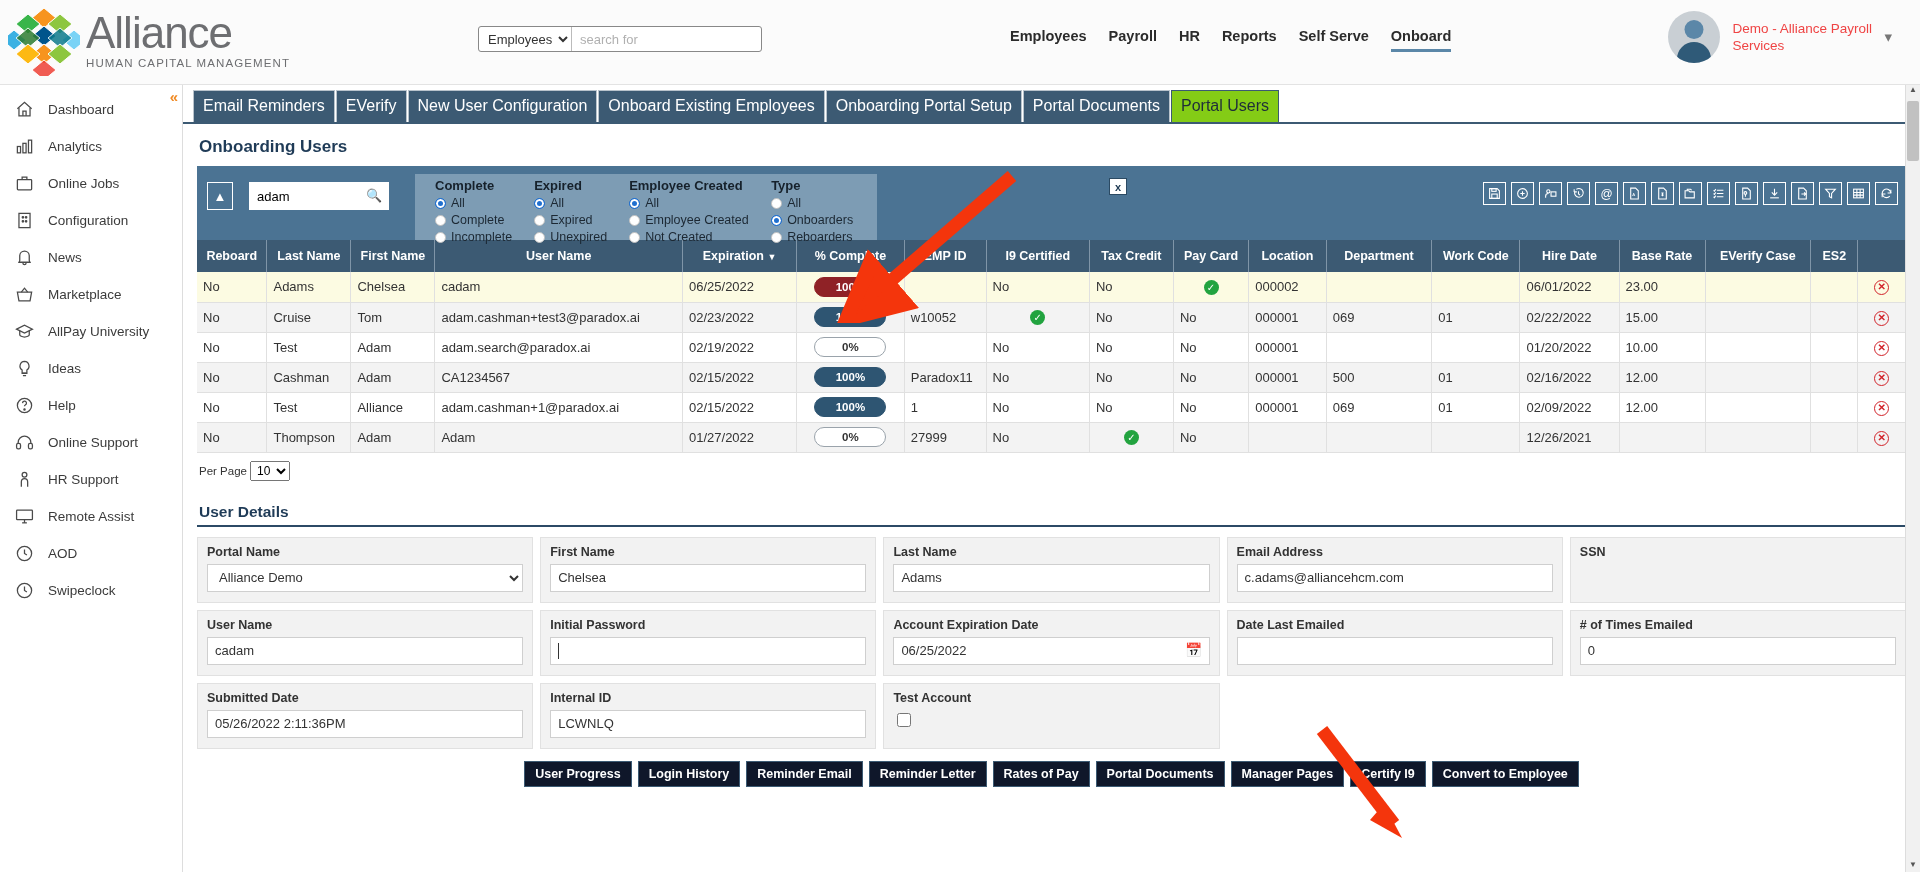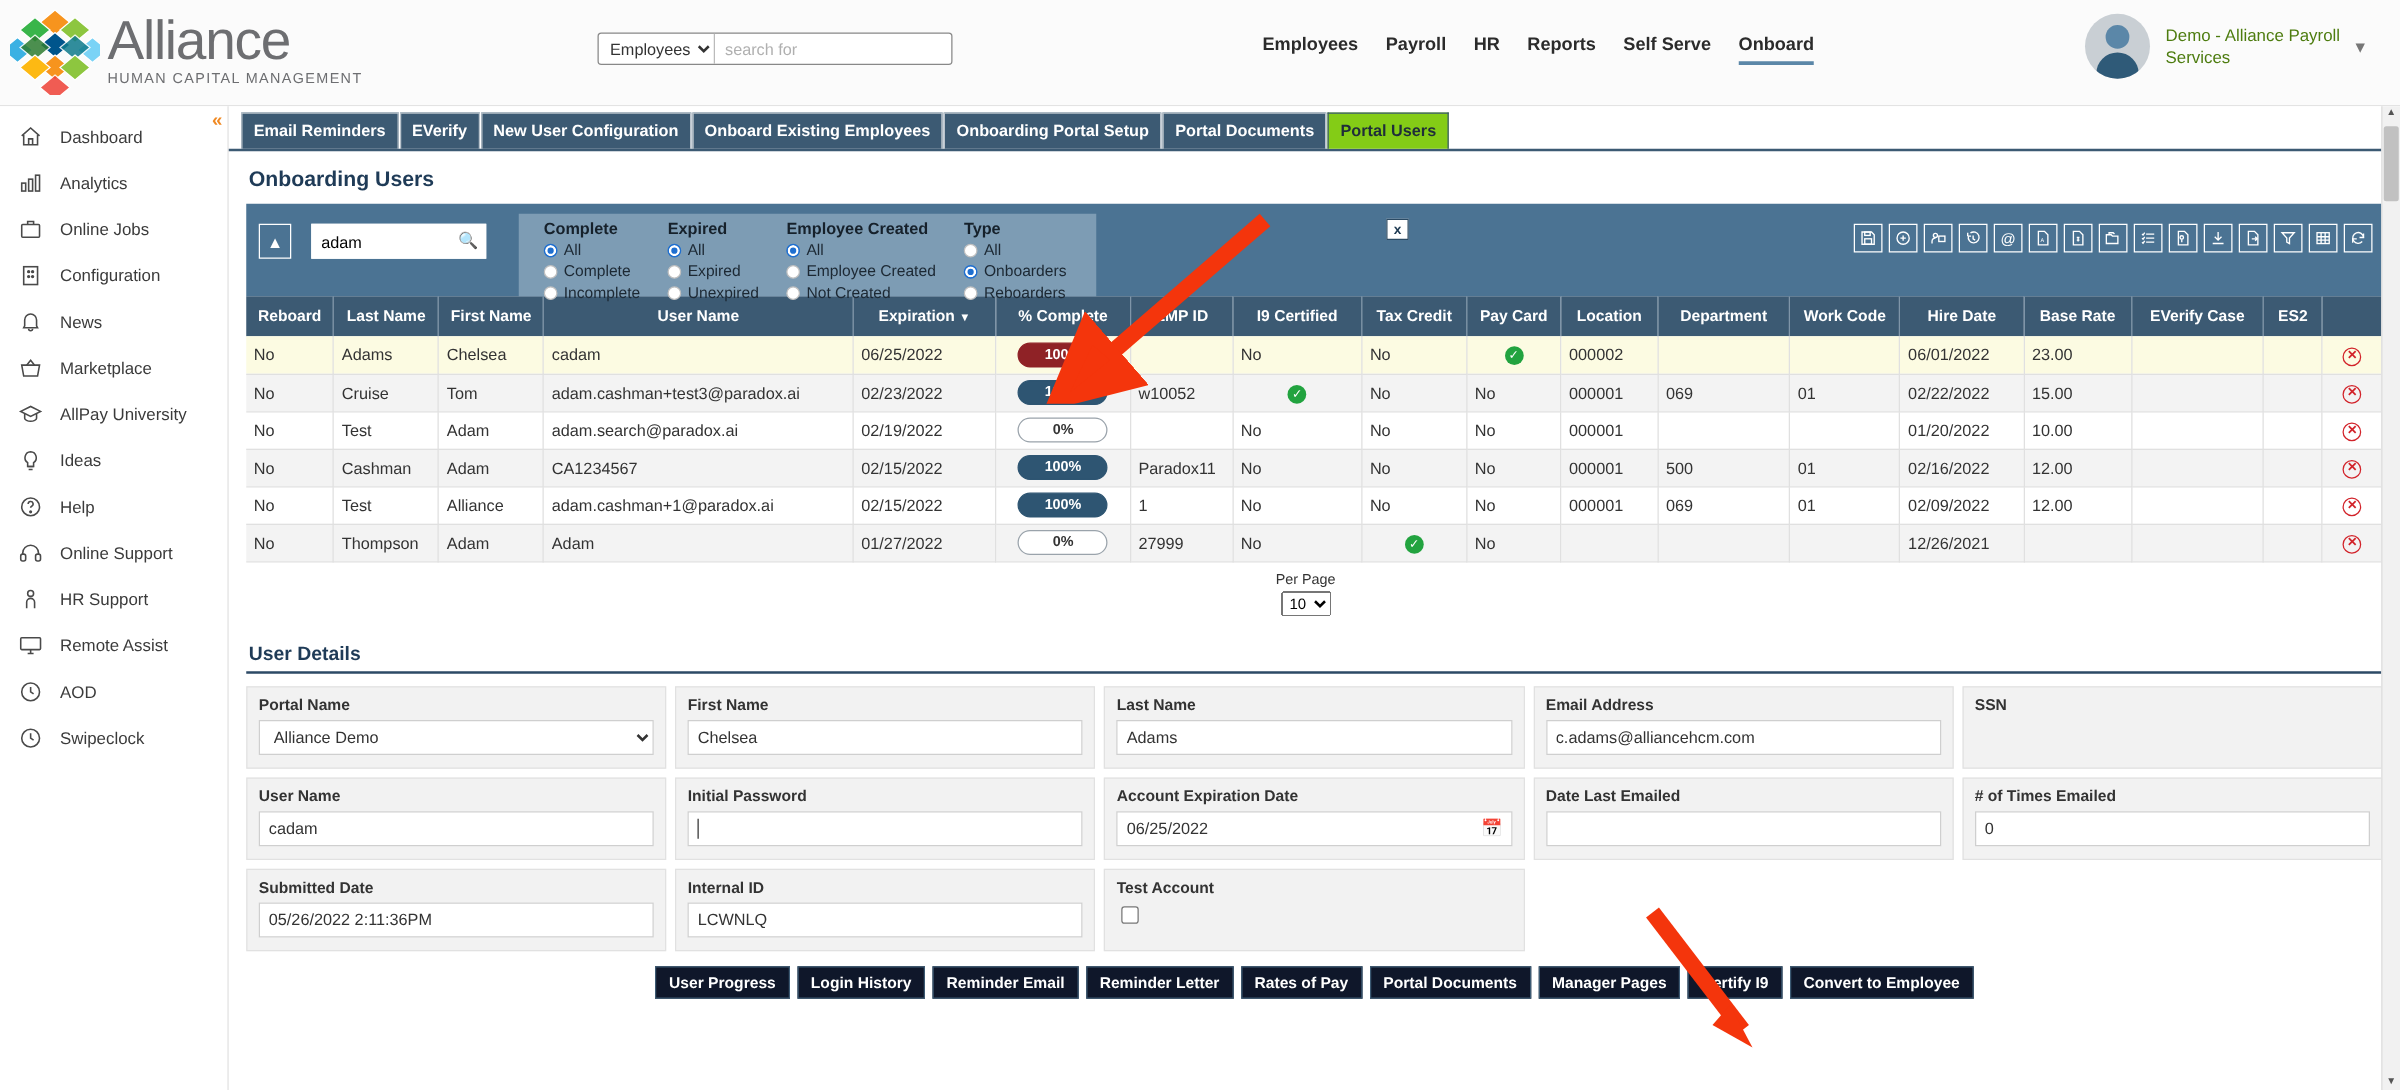--- a/index.html
+++ b/index.html
@@ -26,35 +26,35 @@
   .searchbox input::placeholder { color:#b0b0b0; }
 
   .mainnav { position:absolute; left:1010px; top:28px; display:flex; gap:22px; }
   .mainnav a { color:#2b2b2b; font-size:14.5px; font-weight:bold; text-decoration:none; padding-bottom:5px; }
   .mainnav a.active { border-bottom:3px solid #5b87a8; }
 
   .userbox { position:absolute; right:28px; top:11px; display:flex; align-items:center; gap:12px; }
   .avatar { width:52px; height:52px; border-radius:50%; background:#c9cfd4; position:relative; overflow:hidden; }
   .avatar .head { position:absolute; left:50%; top:9px; transform:translateX(-50%); width:19px; height:19px; border-radius:50%; background:#5b87a8; }
   .avatar .body { position:absolute; left:50%; top:31px; transform:translateX(-50%); width:34px; height:24px; border-radius:17px 17px 0 0; background:#2f5a78; }
-  .username { font-size:13.5px; color:#4d7c0f; line-height:17px; max-width:140px; }
+  .username { font-size:13.5px; color:#ef4444; line-height:17px; max-width:140px; }
   .caret-down { color:#777; font-size:15px; }
 
   
   .sidebar { position:absolute; left:0; top:85px; width:183px; height:787px; background:#fff; border-right:1px solid #ddd; padding-top:6px; }
   .collapse-btn { position:absolute; right:6px; top:3px; color:#f08a24; font-size:15px; font-weight:bold; cursor:pointer; letter-spacing:-2px; }
   .side-item { display:flex; align-items:center; height:37px; padding-left:14px; gap:13px; cursor:pointer; }
   .side-icon { width:21px; height:21px; display:flex; align-items:center; justify-content:center; color:#4a4a4a; }
   .side-label { font-size:13.5px; color:#3b3b3b; }
 
   
   .content { position:absolute; left:183px; top:85px; width:1737px; height:787px; background:#fff; }
 
   .tabs { display:flex; padding:5px 0 0 10px; gap:1px; align-items:flex-end; }
-  .tab { background:#3c5a73; color:#fff; font-size:13px; font-weight:bold; padding:6px 9px 7px 9px;
+  .tab { background:#3c5a73; color:#fff; font-size:16px; font-weight:normal; padding:6px 9px 7px 9px;
          border:1px solid #b9c3cc; border-bottom:none; cursor:pointer; white-space:nowrap; }
   .tab.active { background:#84cc16; color:#1f2d3a; border-color:#3c5a73; }
   .tabs-underline { height:2px; background:#3c5a73; margin:0 0 0 0; }
 
   .panel { padding:0 14px; }
   .panel-title { font-size:17px; font-weight:bold; color:#1f3b57; margin:13px 0 9px 2px; }
 
   .panel-head-icons { position:absolute; right:22px; top:106px; display:flex; gap:14px; align-items:center; }
   .hicon { width:26px; height:26px; color:#2c5575; display:flex; align-items:center; justify-content:center; cursor:pointer; }
 
@@ -91,21 +91,21 @@
      padding:3px 0; }
   .pill.dark { background:#2e5572; color:#fff; border:1px solid #2e5572; }
   .pill.red { background:#8f2226; color:#fff; border:1px solid #8f2226; }
   .pill.empty { background:#fff; color:#333; border:1px solid #9aa3ab; }
   .chk { display:inline-block; width:15px; height:15px; border-radius:50%; background:#22a33f; color:#fff; font-size:10px;
      line-height:15px; text-align:center; }
   .delx { display:inline-block; width:15px; height:15px; border-radius:50%; border:1.5px solid #d2232a; color:#d2232a;
      font-size:10px; line-height:12px; text-align:center; cursor:pointer; font-weight:bold; }
   .c { text-align:center; }
 
-  .perpage { display:flex; align-items:center; gap:3px; margin:8px 16px 0 2px; font-size:11.5px; color:#333;flex-direction:column; }
+  .perpage { display:flex; align-items:center; gap:3px; margin:8px 16px 0 2px; font-size:11.5px; color:#333; }
   .perpage select { font-size:12px; font-family:"Liberation Sans", sans-serif; padding:1px 2px; }
 
   
   .section-title { font-size:15.5px; font-weight:bold; color:#1f3b57; margin:22px 0 4px 2px; }
   .section-rule { height:2px; background:#2c4a66; margin-bottom:10px; }
 
   .form-grid { display:grid; grid-template-columns:repeat(5,1fr); gap:7px; }
   .field { background:#f2f2f2; border:1px solid #e1e1e1; padding:7px 9px 10px 9px; }
   .field label { display:block; font-size:12.5px; font-weight:bold; color:#333; margin-bottom:5px; }
   .field input, .field select { width:100%; height:28px; border:1px solid #cfcfcf; background:#fff; padding:0 7px;

